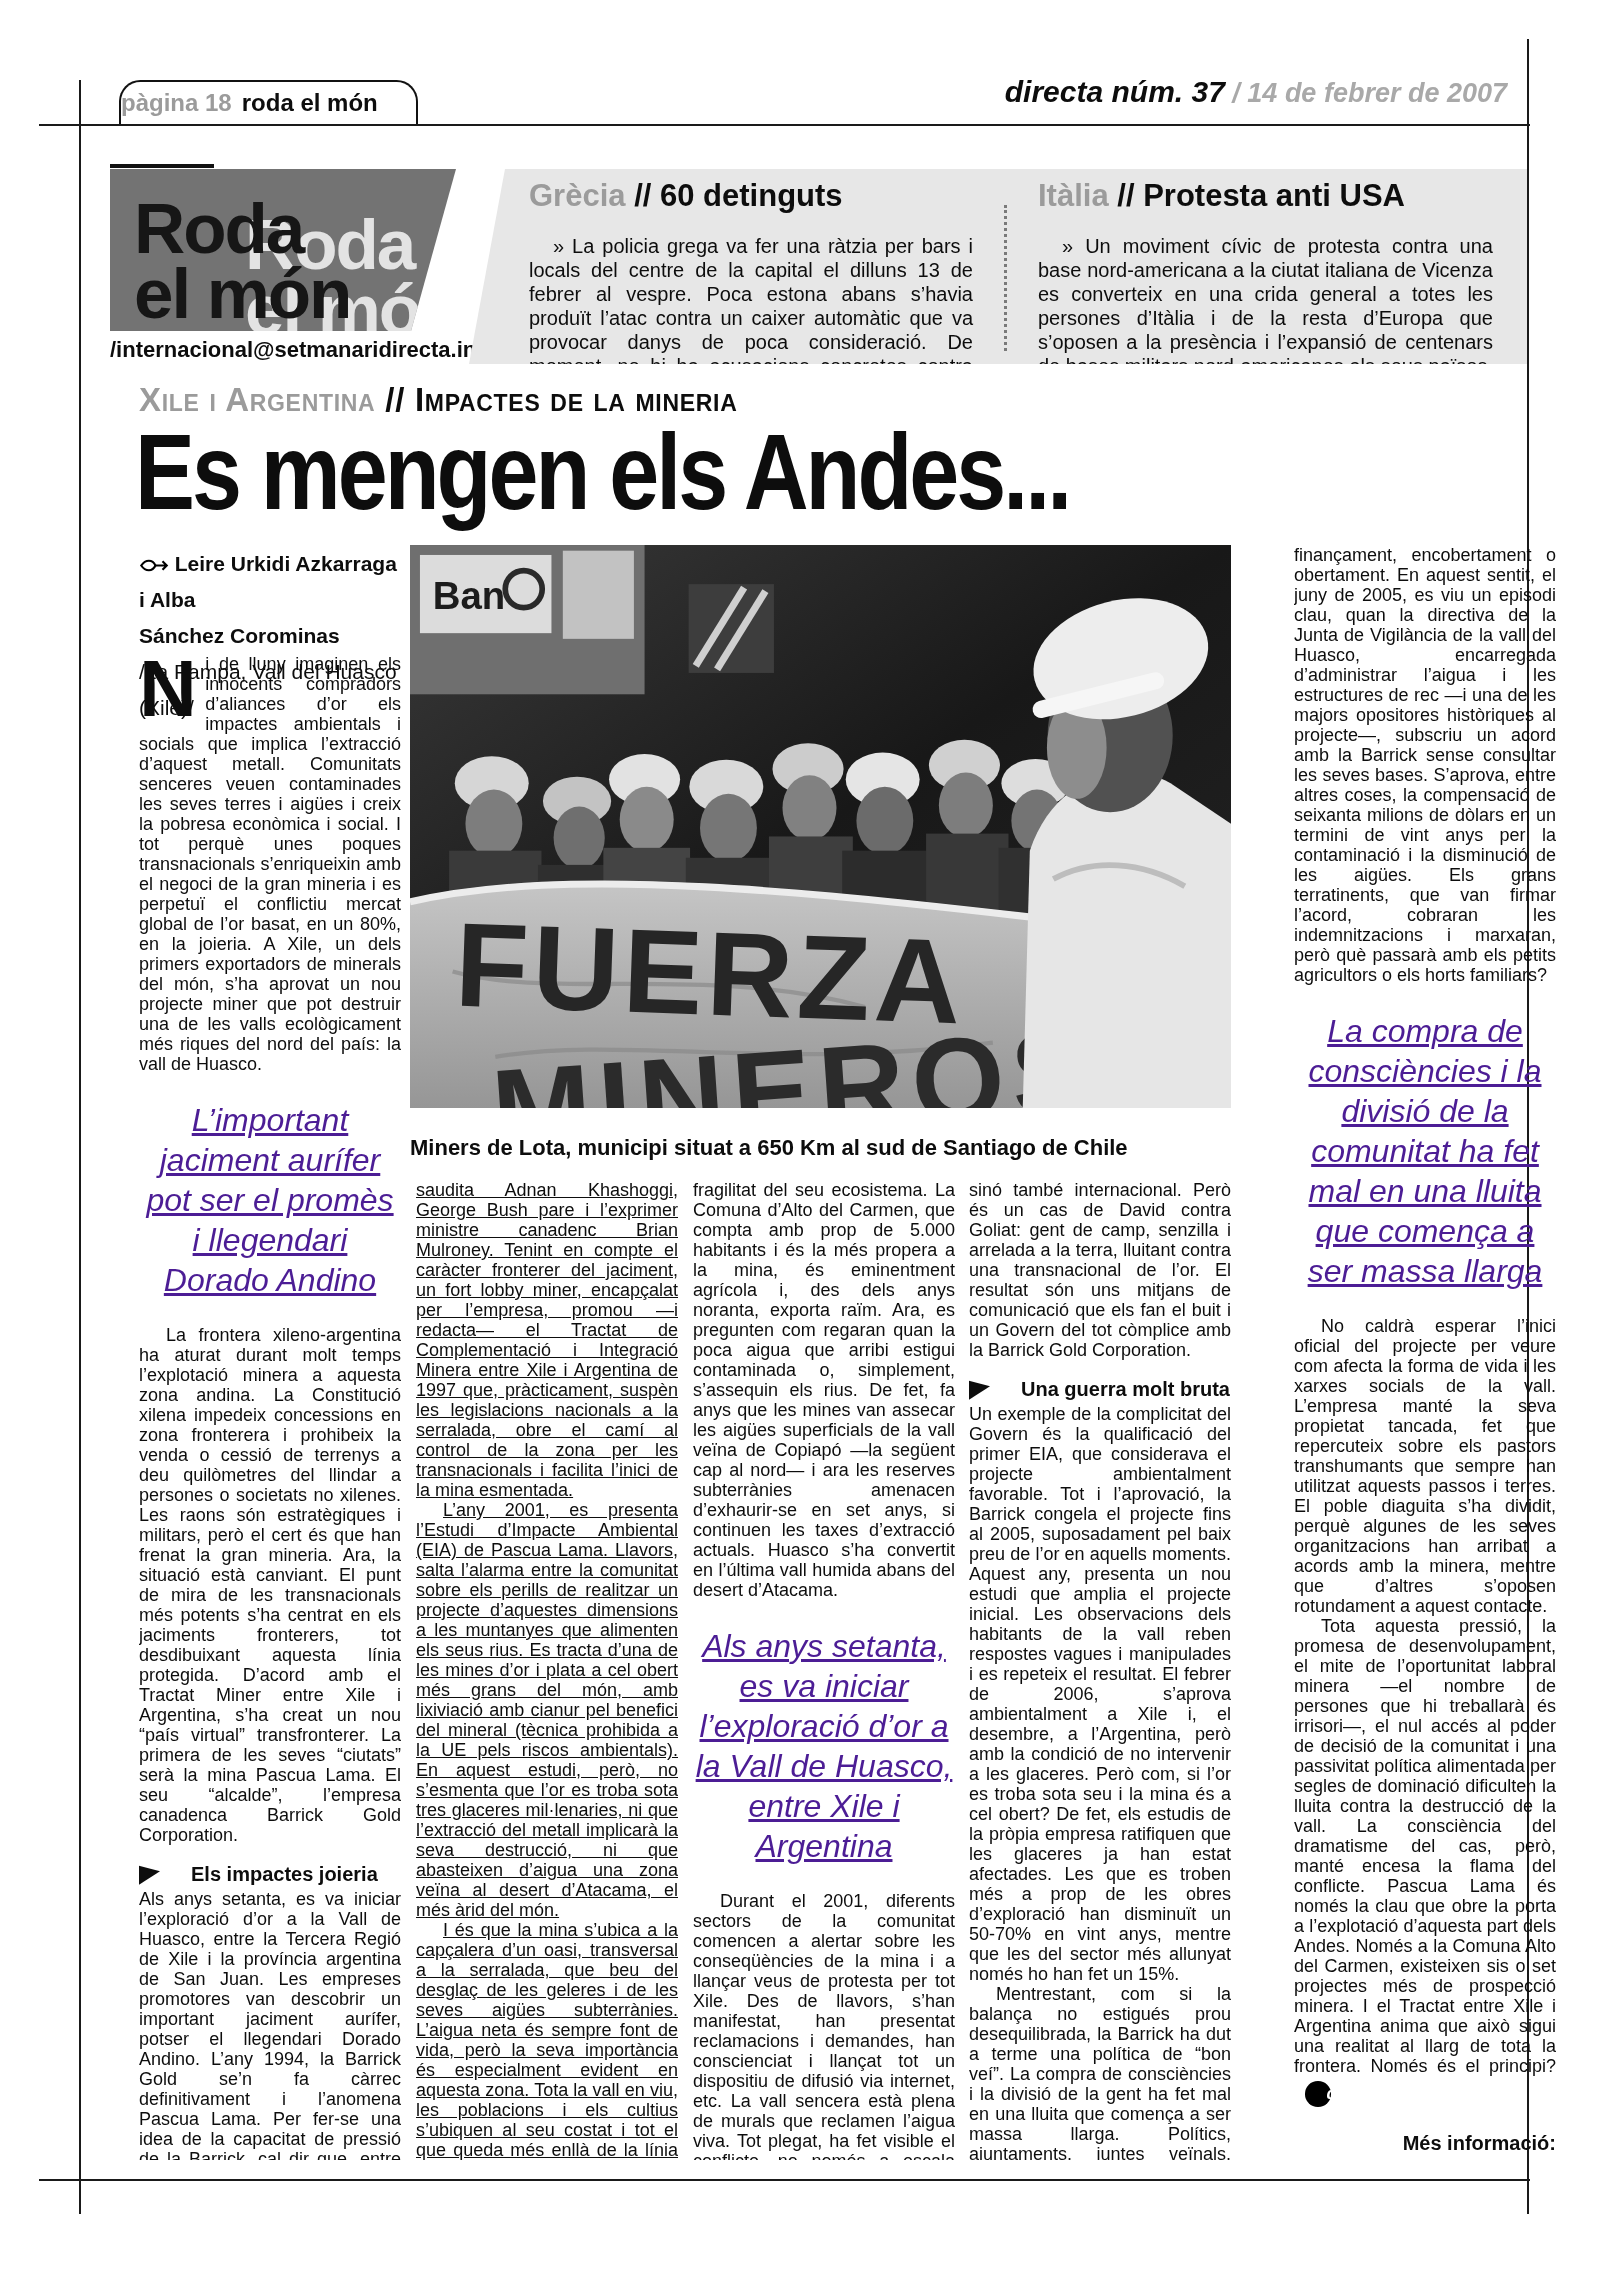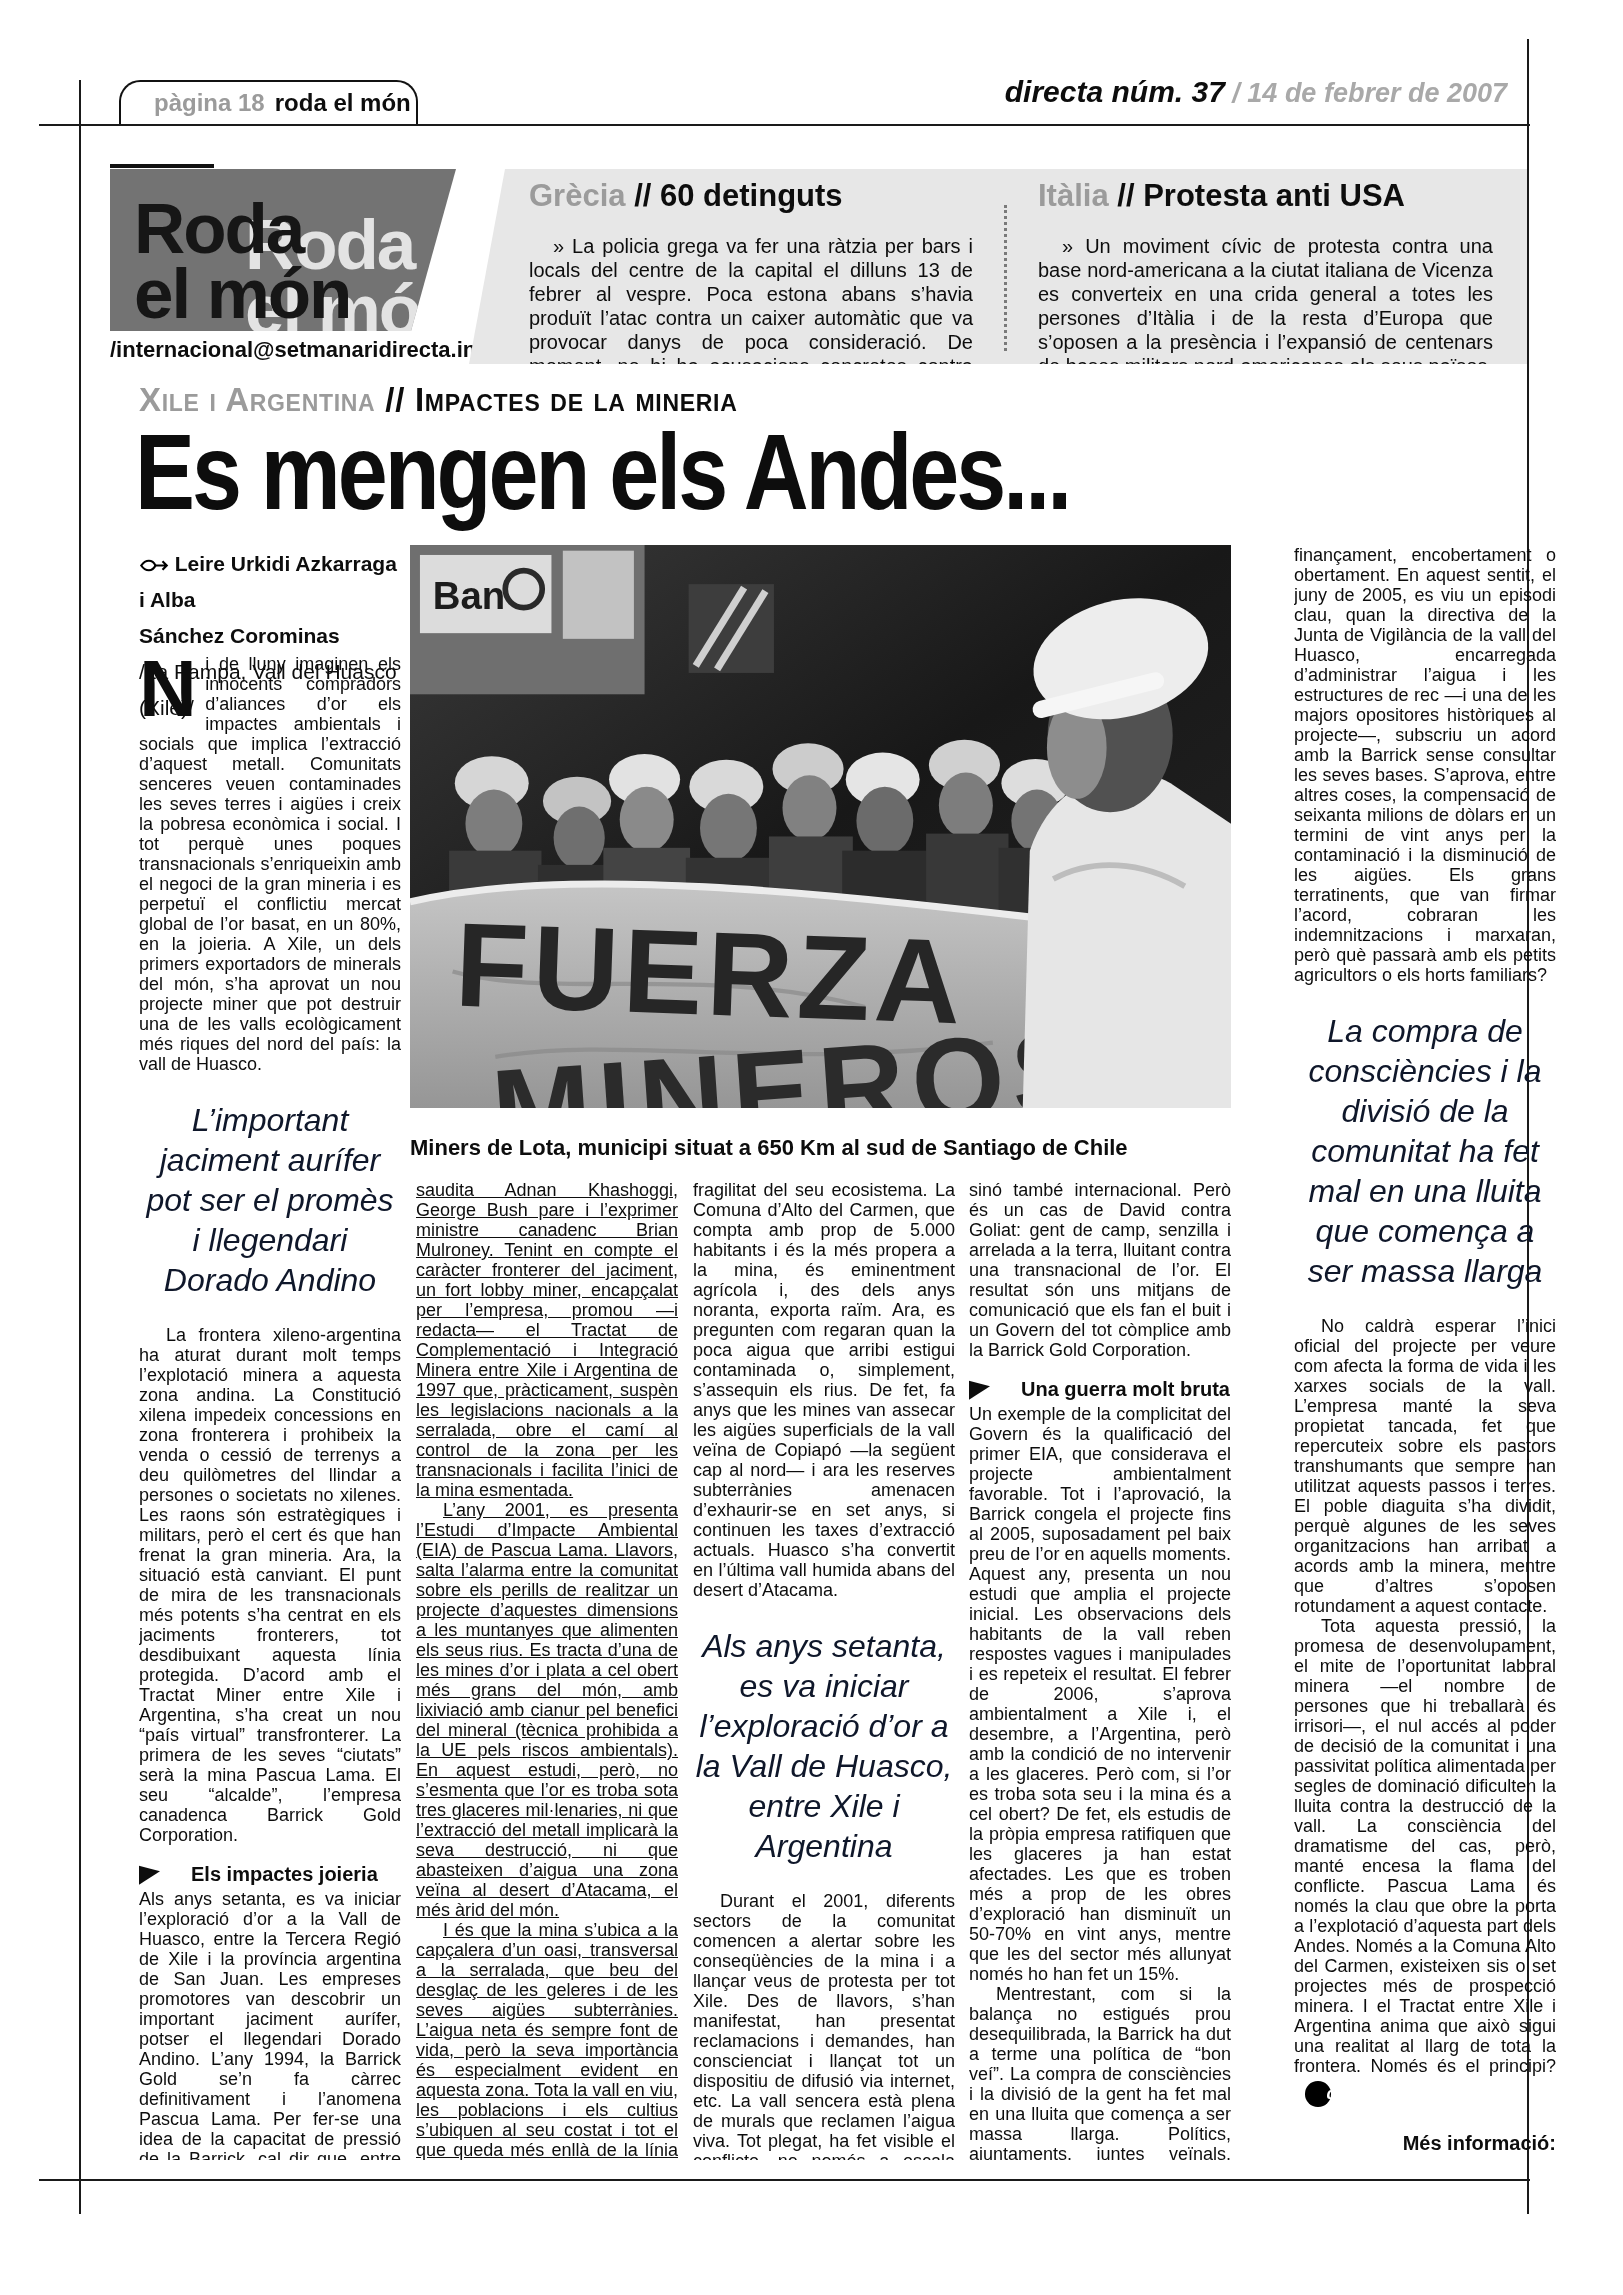--- a/index.html
+++ b/index.html
@@ -3,21 +3,21 @@
 <meta charset="utf-8">
 <style>
   html,body{margin:0;padding:0;background:#ffffff;}
   .page{position:relative;width:1623px;height:2295px;background:#fff;overflow:hidden;
         font-family:"Liberation Sans",sans-serif;color:#0d0d0d;}
   .abs{position:absolute;}
   
   .rule{background:#1a1a1a;}
   
   .tab{left:119px;top:80px;width:299px;height:44px;border:2.1px solid #111;border-bottom:none;
-       border-radius:21.3px 21.3px 0 0;display:flex;align-items:center;padding-left:33px;box-sizing:border-box;
+       border-radius:21.3px 21.3px 0 0;display:flex;align-items:center;box-sizing:border-box;
        background:#fff;font-size:24px;font-weight:bold;}
   .tab .pgnum{color:#9b9b9b;margin-right:10px;}
   
   .issue{left:917px;top:75px;width:590px;text-align:right;font-weight:bold;font-style:italic;font-size:30px;}
   .issue .date{color:#a9a9a9;font-size:27px;}
   
   .mastrule{left:110px;top:164px;width:104px;height:3.6px;background:#111;}
   .mastbox{left:110px;top:169px;width:346px;height:162px;background:#737373;
            clip-path:polygon(0 0,100% 0,87% 100%,0 100%);}
   .masttitle{position:absolute;left:24px;top:27px;font-weight:bold;font-size:71px;line-height:65px;
@@ -44,22 +44,22 @@
   .byline .loc{font-weight:normal;}
   
   .photo{left:410px;top:545px;width:821px;height:563px;background:#84cc16;}
   .credit{left:410px;top:1112px;width:821px;text-align:right;font-size:18.5px;color:#2c2c2c;}
   .caption{left:410px;top:1135px;width:821px;font-size:22px;font-weight:bold;}
   
   .col{font-size:18px;line-height:20px;text-align:justify;overflow:hidden;hyphens:auto;-webkit-hyphens:auto;}
   .col p{margin:0;}
   .col p.ind{text-indent:1.5em;}
   .dropcap{float:left;font-size:80px;line-height:61px;font-weight:bold;padding:4.3px 8.5px 0 0;}
-  .pq{font-style:italic;color:#0f172a;font-size:32px;line-height:40px;text-align:center;
-      margin:25.6px 0;hyphens:none;-webkit-hyphens:none;}
+  .pq{font-style:italic;color:#4c1d95;font-size:32px;line-height:40px;text-align:center;
+      margin:25.6px 0;hyphens:none;text-decoration:underline;-webkit-hyphens:none;}
   .subhead{display:flex;align-items:center;margin:18.5px 0 5.7px 0;font-weight:bold;font-size:20px;text-align:left;}
   .tri{width:0;height:0;border-left:21.3px solid #0d0d0d;border-top:9.2px solid transparent;
        border-bottom:10.7px solid transparent;transform:skewY(-10deg);margin-right:31px;flex:0 0 auto;}
   .endmark{display:inline-flex;width:25.6px;height:25.6px;border-radius:50%;background:#000;color:#fff;
            align-items:center;justify-content:center;font-weight:bold;font-style:italic;font-size:17px;
            margin-left:11.4px;transform:translateY(5px);}
   .moreinfo{margin:28.4px 0 0 78px;font-weight:bold;font-size:20px;line-height:26px;text-align:right;}
   .c1{left:139px;top:654px;width:262px;height:1506px;}
   .c2{left:416px;top:1180px;width:262px;height:980px;text-decoration:underline;}
   .c3{left:693px;top:1180px;width:262px;height:980px;}

